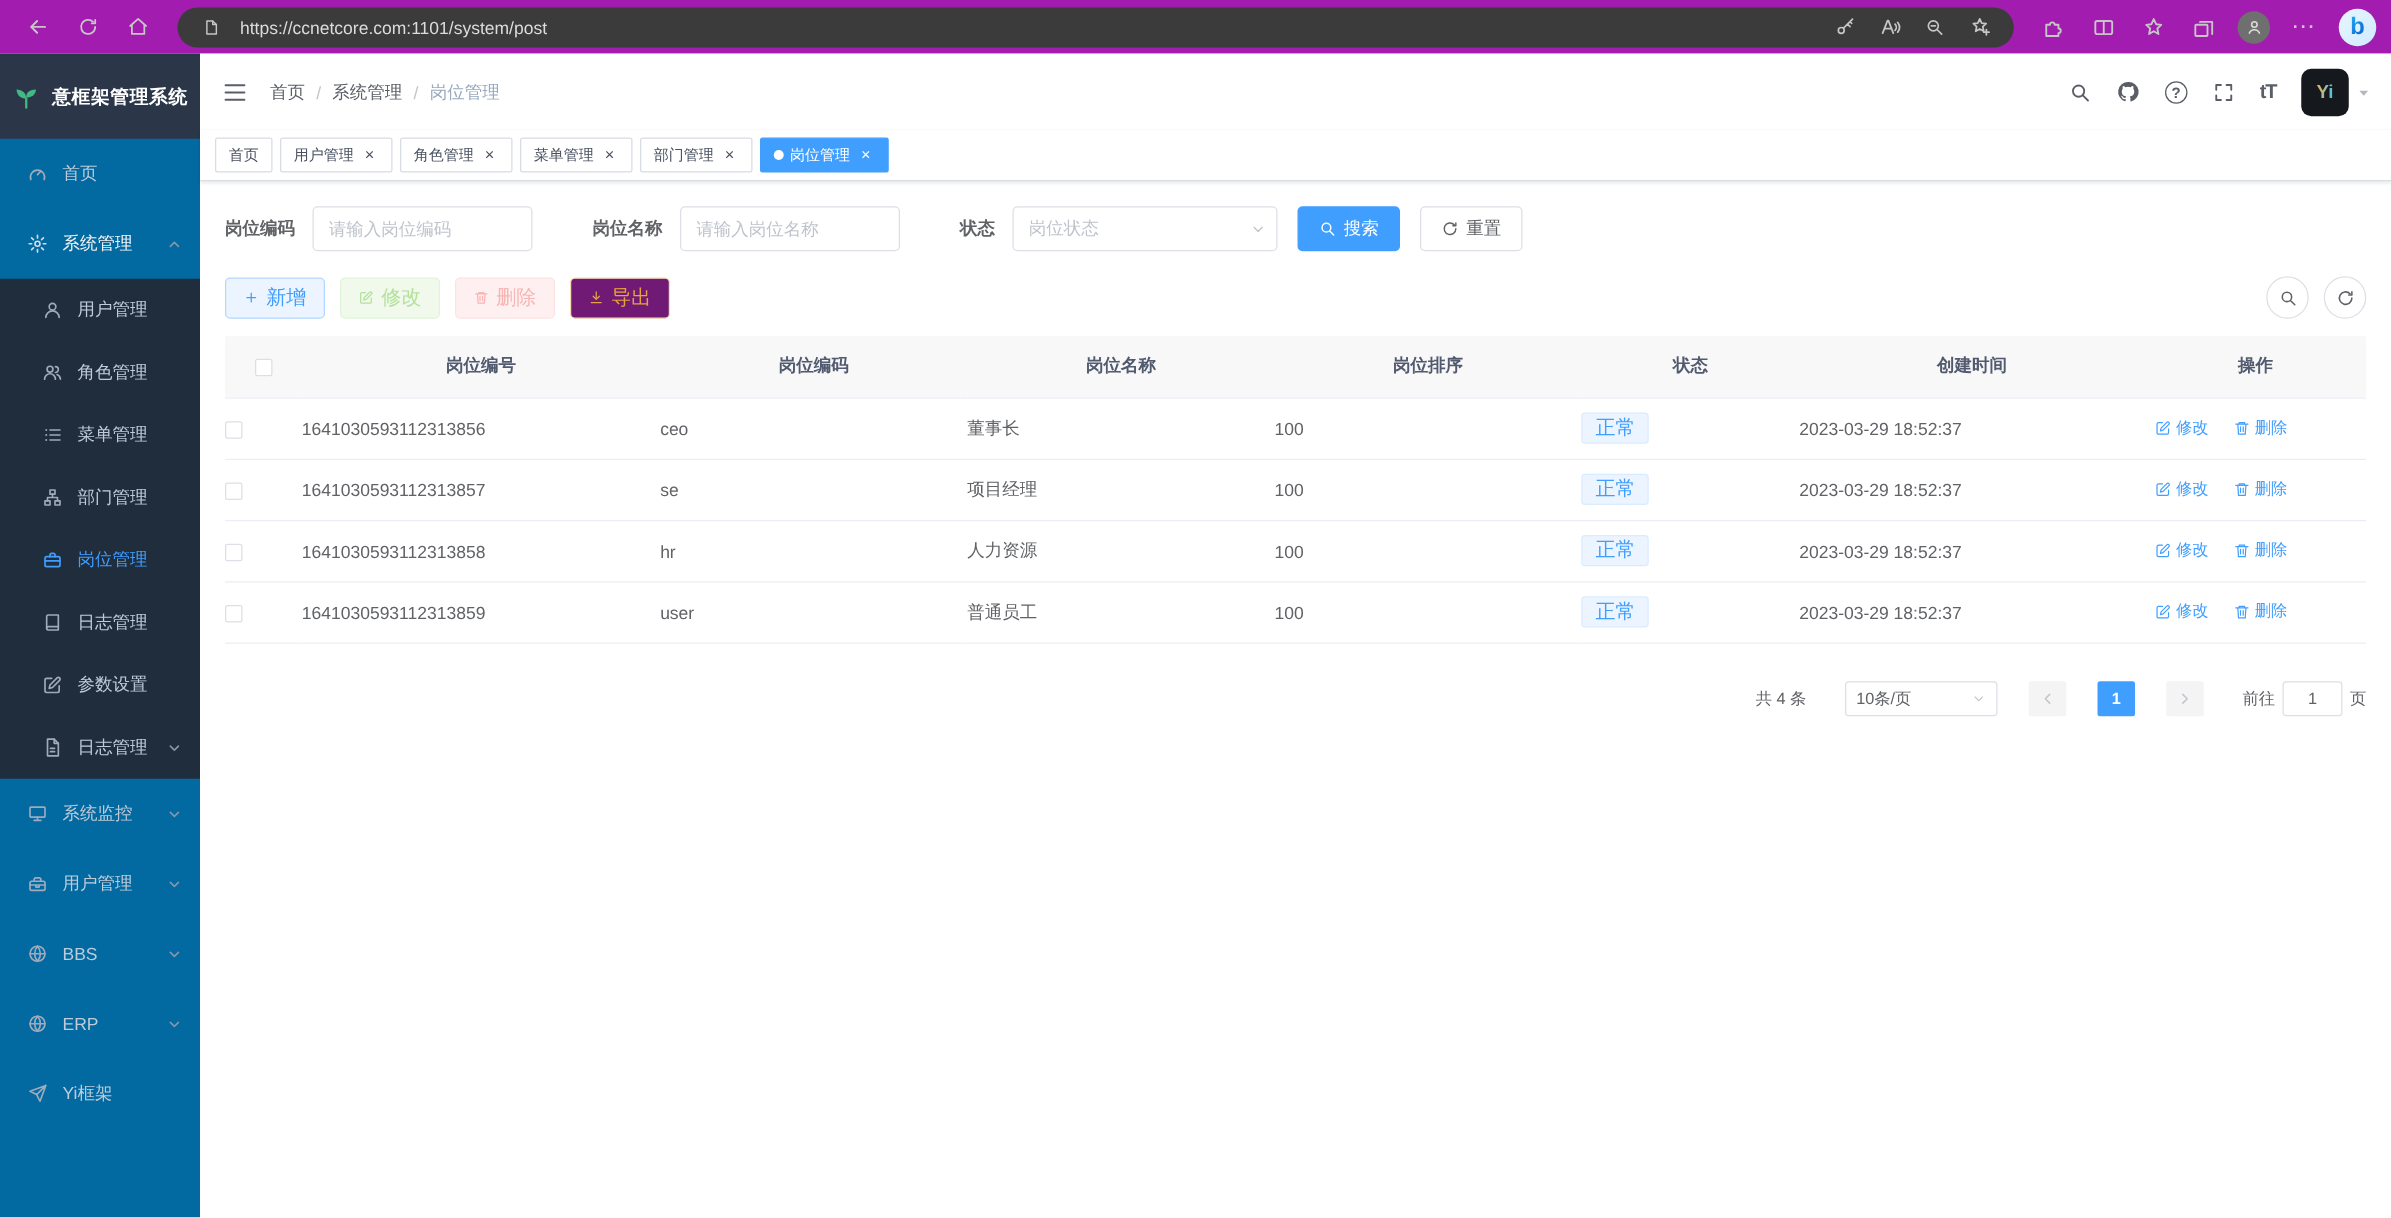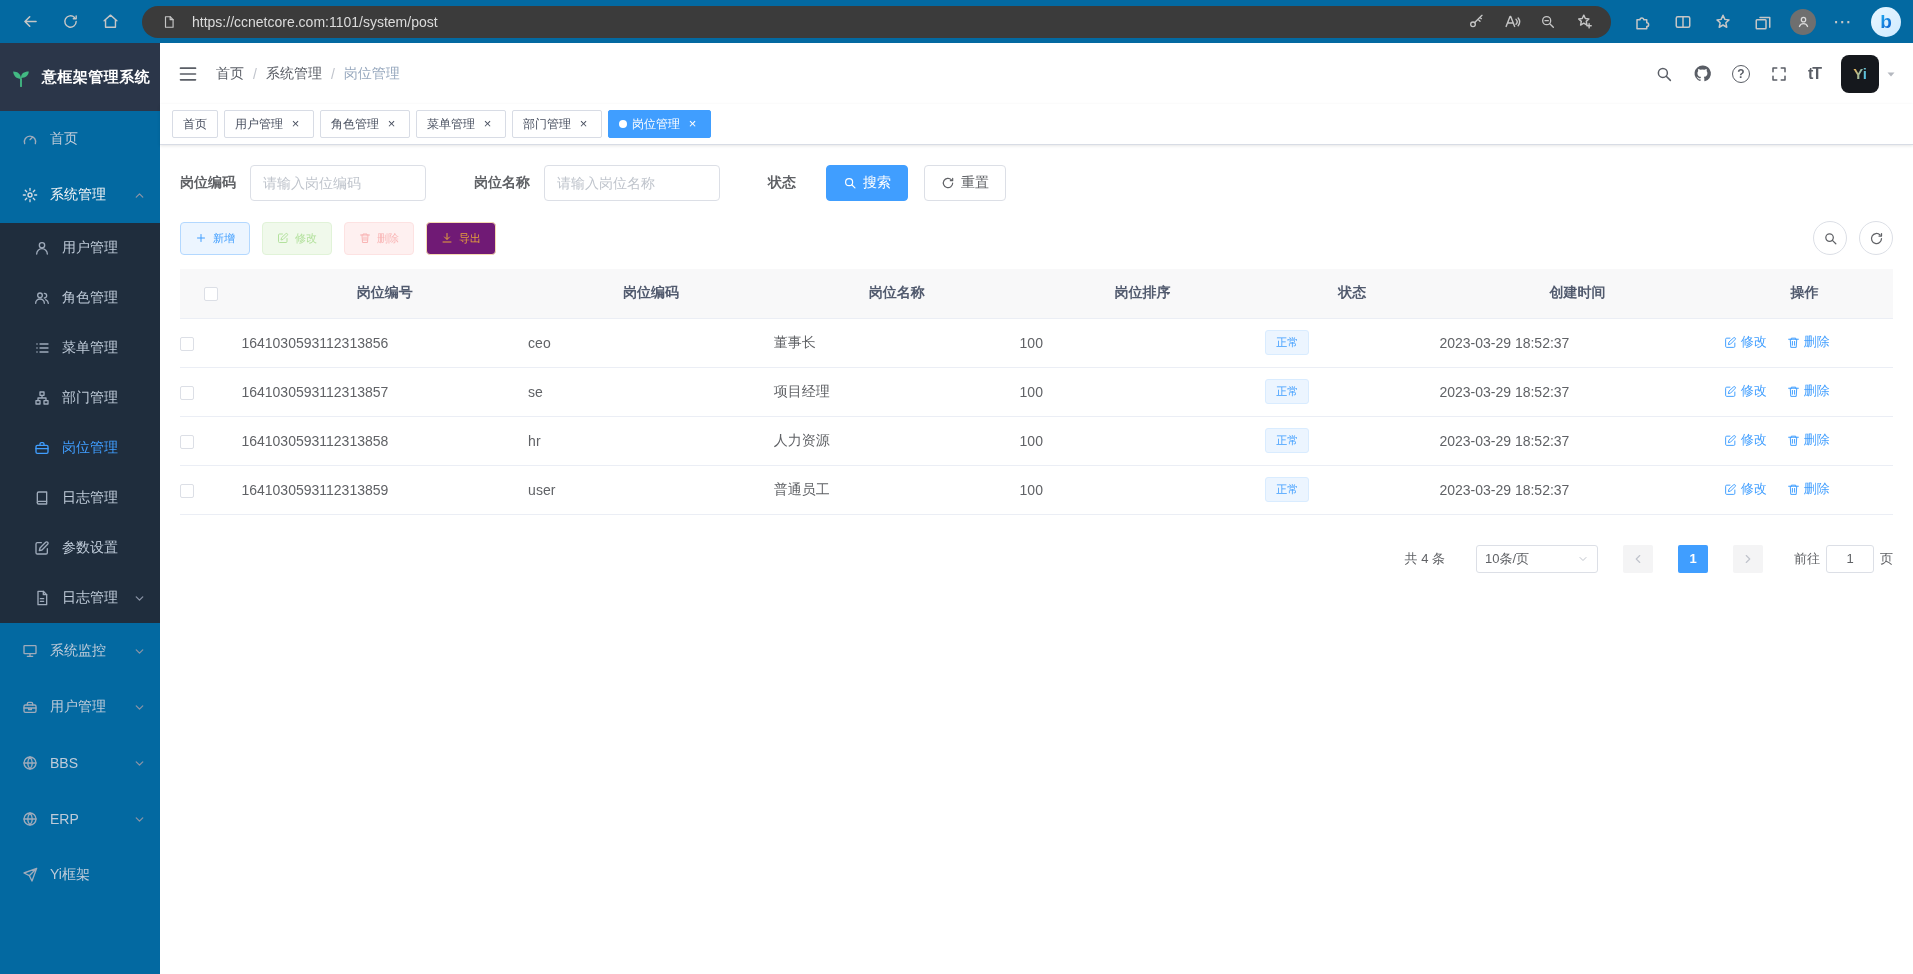--- a/index.html
+++ b/index.html
@@ -2,21 +2,21 @@
 <html><head>
 <meta charset="utf-8">
 <style>
 *{box-sizing:border-box;margin:0;padding:0}
 html,body{width:1913px;height:974px;overflow:hidden}
 body{font-family:"Liberation Sans","DejaVu Sans",sans-serif;font-size:14px;color:#303133;background:#fff}
 i,b{font-style:normal}
 .icon{display:inline-block;vertical-align:middle;fill:none;stroke:currentColor;stroke-width:2;stroke-linecap:round;stroke-linejoin:round;flex-shrink:0}
 
 
-.browser{height:43px;background:#0369a1;display:flex;align-items:center;padding:0 12px;gap:4px;color:#c6c6c6}
+.browser{height:43px;background:#a21caf;display:flex;align-items:center;padding:0 12px;gap:4px;color:#c6c6c6}
 .b-btn{width:36px;height:34px;display:flex;align-items:center;justify-content:center;border-radius:6px;cursor:pointer;color:#c6c6c6}
 .urlbar{flex:1;height:32px;background:#3b3b3b;border-radius:16px;display:flex;align-items:center;padding:0 14px;margin:0 10px;gap:10px;color:#aeaeae;cursor:text}
 .urlbar .url{flex:1;color:#dcdcdc;font-size:14px;white-space:nowrap;overflow:hidden}
 .u-icon{display:flex;align-items:center;justify-content:center;width:26px;height:26px;border-radius:4px;cursor:pointer;color:#c6c6c6}
 .dots{font-size:19px;letter-spacing:1px}
 .profile-circle{width:26px;height:26px;border-radius:50%;background:#6f6f6f;display:flex;align-items:center;justify-content:center;color:#dcdcdc}
 .bing{width:30px;height:30px;border-radius:50%;background:linear-gradient(135deg,#e8f6ff 0%,#cfeaff 100%);display:flex;align-items:center;justify-content:center;margin-left:6px;cursor:pointer}
 .bing i{font-weight:700;font-size:19px;background:linear-gradient(135deg,#21b3f3,#0b50c8);-webkit-background-clip:text;background-clip:text;color:transparent}
 
 
@@ -68,33 +68,33 @@
 .f-input::placeholder{color:#bfc4cc}
 .f-select{width:212px;height:36px;border:1px solid #dcdfe6;border-radius:4px;padding:0 26px 0 12px;position:relative;display:flex;align-items:center;background:#fff;cursor:pointer}
 .f-select .ph{color:#bfc4cc}
 .f-select .sel-caret{position:absolute;right:8px;color:#c0c4cc}
 .btn{height:36px;border-radius:4px;border:1px solid #dcdfe6;background:#fff;color:#606266;font-size:14px;display:inline-flex;align-items:center;gap:6px;padding:0 16px;cursor:pointer}
 .btn.primary{background:#409eff;border-color:#409eff;color:#fff}
 .btn.search{margin-left:16px}
 .btn.reset{margin-left:16px}
 
 .toolbar{display:flex;align-items:center;margin-bottom:14px}
-.btn-sm{height:33px;padding:0 14px;border-radius:4px;font-size:11px;display:inline-flex;align-items:center;gap:6px;margin-right:12px;cursor:pointer;border:1px solid transparent}
+.btn-sm{height:33px;padding:0 14px;border-radius:4px;font-size:16px;display:inline-flex;align-items:center;gap:6px;margin-right:12px;cursor:pointer;border:1px solid transparent}
 .btn-add{background:#ecf5ff;border-color:#b3d8ff;color:#409eff}
 .btn-edit{background:#f0f9eb;border-color:#e1f3d8;color:#b3e19d;cursor:not-allowed}
 .btn-del{background:#fef0f0;border-color:#fde2e2;color:#f9b4b4;cursor:not-allowed}
 .btn-export{background:#701a75;border-color:#f5dab1;color:#e6a23c}
 .tool-right{margin-left:auto;display:flex;gap:12px}
 .circle-btn{width:34px;height:34px;border-radius:50%;border:1px solid #dcdfe6;background:#fff;color:#606266;display:flex;align-items:center;justify-content:center;cursor:pointer}
 
 table{width:100%;border-collapse:collapse;table-layout:fixed}
 thead th{background:#f8f8f9;height:49px;font-weight:700;color:#515a6e;font-size:14px;text-align:center;border-bottom:1px solid #ebeef5}
 tbody td{height:49px;border-bottom:1px solid #ebeef5;text-align:left;color:#606266;font-size:14px}
 .cb{display:inline-block;width:14px;height:14px;border:1px solid #dcdfe6;border-radius:2px;background:#fff;vertical-align:middle;cursor:pointer}
-.status-tag{display:inline-block;padding:0 10px;height:25px;line-height:23px;background:#ecf5ff;border:1px solid #d9ecff;color:#409eff;border-radius:3px;font-size:11px}
+.status-tag{display:inline-block;padding:0 10px;height:25px;line-height:23px;background:#ecf5ff;border:1px solid #d9ecff;color:#409eff;border-radius:3px;font-size:16px}
 .link{color:#409eff;font-size:13px;display:inline-flex;align-items:center;gap:4px;cursor:pointer;margin:0 8px}
 .link .icon{stroke-width:1.8}
 
 .pager{display:flex;align-items:center;justify-content:flex-end;margin-top:30px;color:#606266;font-size:13px;gap:25px}
 .p-total{margin-right:6px}
 .p-size{width:122px;height:28px;border:1px solid #dcdfe6;border-radius:3px;display:flex;align-items:center;justify-content:space-between;padding:0 8px;color:#606266;cursor:pointer;background:#fff}
 .p-size .sel-caret{color:#c0c4cc}
 .p-btn{min-width:30px;height:28px;border-radius:2px;background:#f4f4f5;color:#c0c4cc;display:flex;align-items:center;justify-content:center;cursor:pointer}
 .p-num{min-width:30px;height:28px;background:#409eff;color:#fff;display:flex;align-items:center;justify-content:center;border-radius:2px;font-weight:700;cursor:pointer}
 .p-goto{display:flex;align-items:center;gap:6px;margin-left:6px}
@@ -540,20 +540,26 @@
         <div class="f-group">
           <span class="f-label">岗位编码</span>
           <input class="f-input" placeholder="请输入岗位编码" style="">
         </div>
         <div class="f-group">
           <span class="f-label">岗位名称</span>
           <input class="f-input" placeholder="请输入岗位名称" style="">
         </div>
         <div class="f-group" style="margin-right:0">
           <span class="f-label">状态</span>
+          <div class="f-select">
+            <span class="ph">岗位状态</span>
+            <svg class="icon sel-caret" width="13" height="13">
+                <use href="#i-chevd"></use>
+              </svg>
+          </div>
         </div>
         <button class="btn primary search">
           <svg class="icon" width="14" height="14">
               <use href="#i-search"></use>
             </svg>
           <span>搜索</span>
         </button>
         <button class="btn reset">
           <svg class="icon" width="14" height="14">
               <use href="#i-reload"></use>

